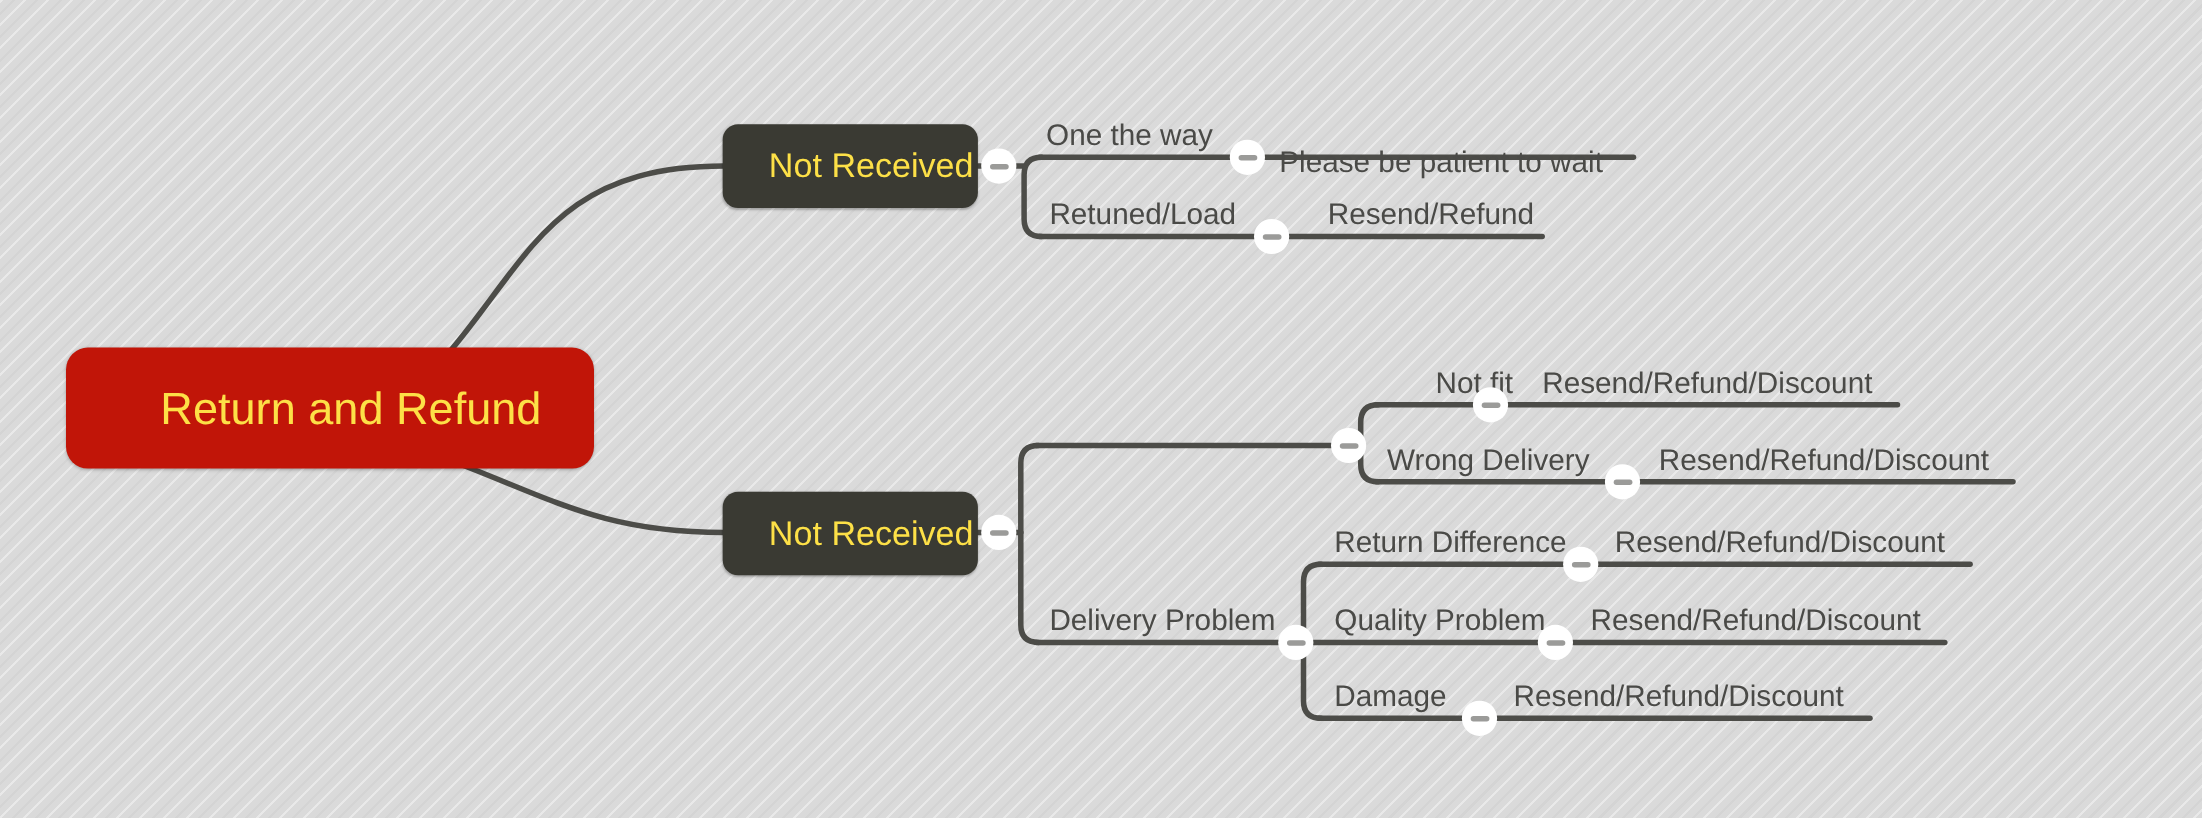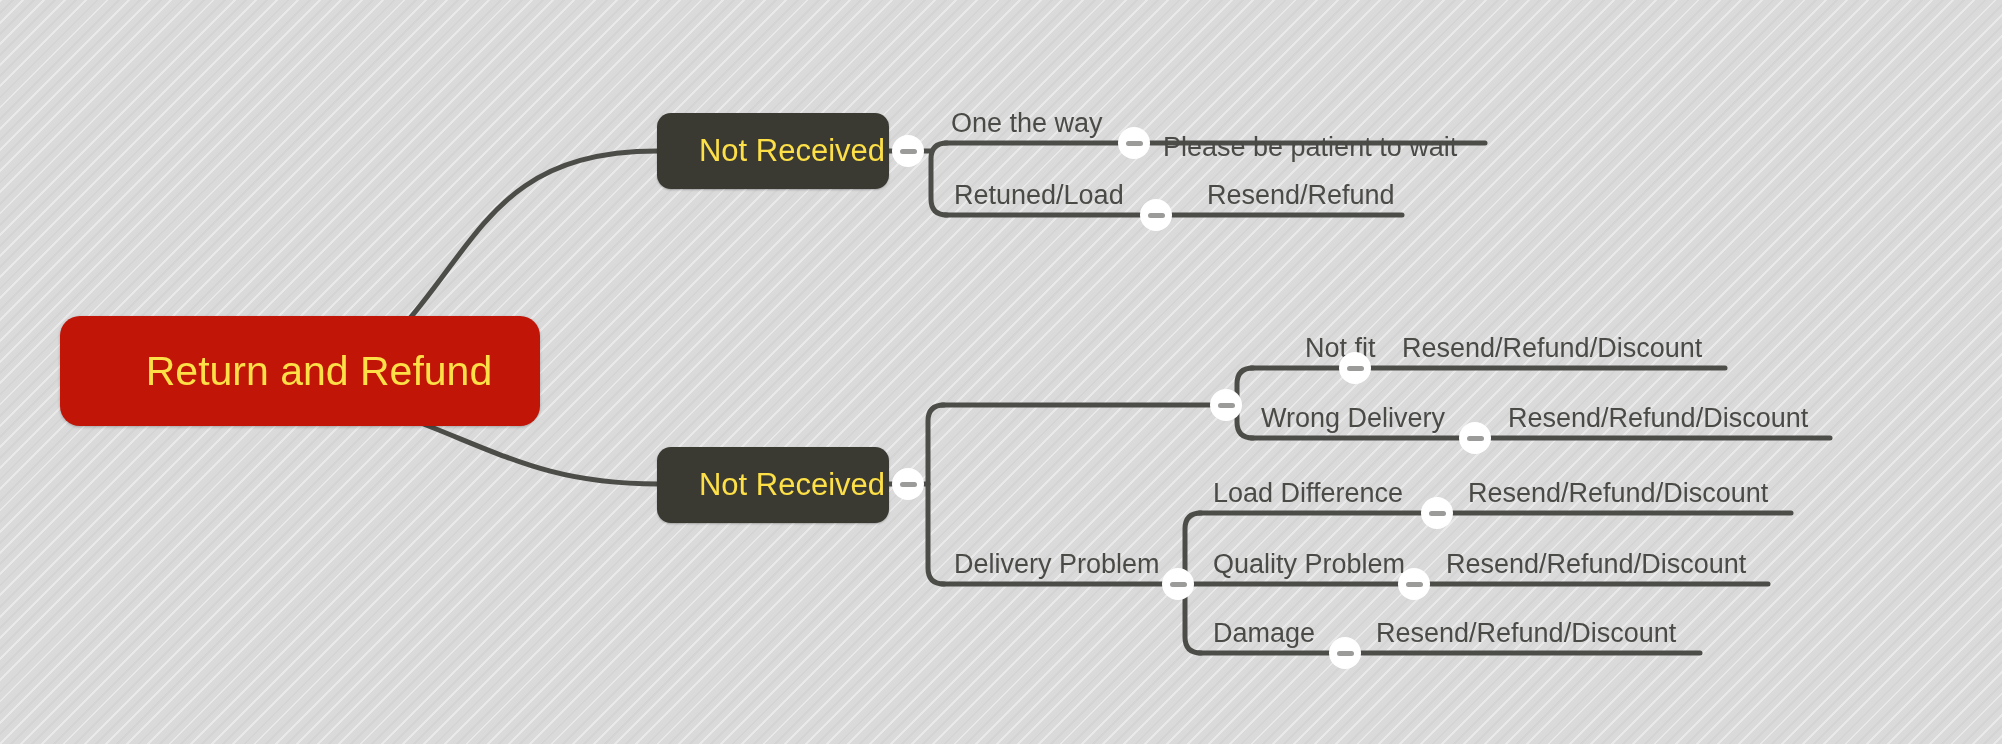--- a/index.html
+++ b/index.html
@@ -70,21 +70,21 @@
   <div class="label" style="left:1163px;top:107px;margin-top:24px;">Please be patient to wait</div>
   <div class="label" style="left:954px;top:179px;text-align:right;">Retuned/Load</div>
   <div class="label" style="left:1190px;top:179px;margin-left:17px;">Resend/Refund</div>
 
   <div class="label" style="left:1261px;top:332px;margin-left:44px;">Not fit</div>
   <div class="label" style="left:1402px;top:332px;">Resend/Refund/Discount</div>
   <div class="label" style="left:1261px;top:402px;">Wrong Delivery</div>
   <div class="label" style="left:1508px;top:402px;">Resend/Refund/Discount</div>
 
   <div class="label" style="left:954px;top:548px;">Delivery Problem</div>
-  <div class="label" style="left:1213px;top:477px;">Load Difference</div>
+  <div class="label" style="left:1213px;top:477px;">Return Difference</div>
   <div class="label" style="left:1468px;top:477px;">Resend/Refund/Discount</div>
   <div class="label" style="left:1213px;top:548px;">Quality Problem</div>
   <div class="label" style="left:1446px;top:548px;">Resend/Refund/Discount</div>
   <div class="label" style="left:1213px;top:617px;">Damage</div>
   <div class="label" style="left:1376px;top:617px;">Resend/Refund/Discount</div>
 
   <div class="collapse" style="left:892px;top:135px;">
       <span class="minus"></span>
     </div>
   <div class="collapse" style="left:1118px;top:127px;">

